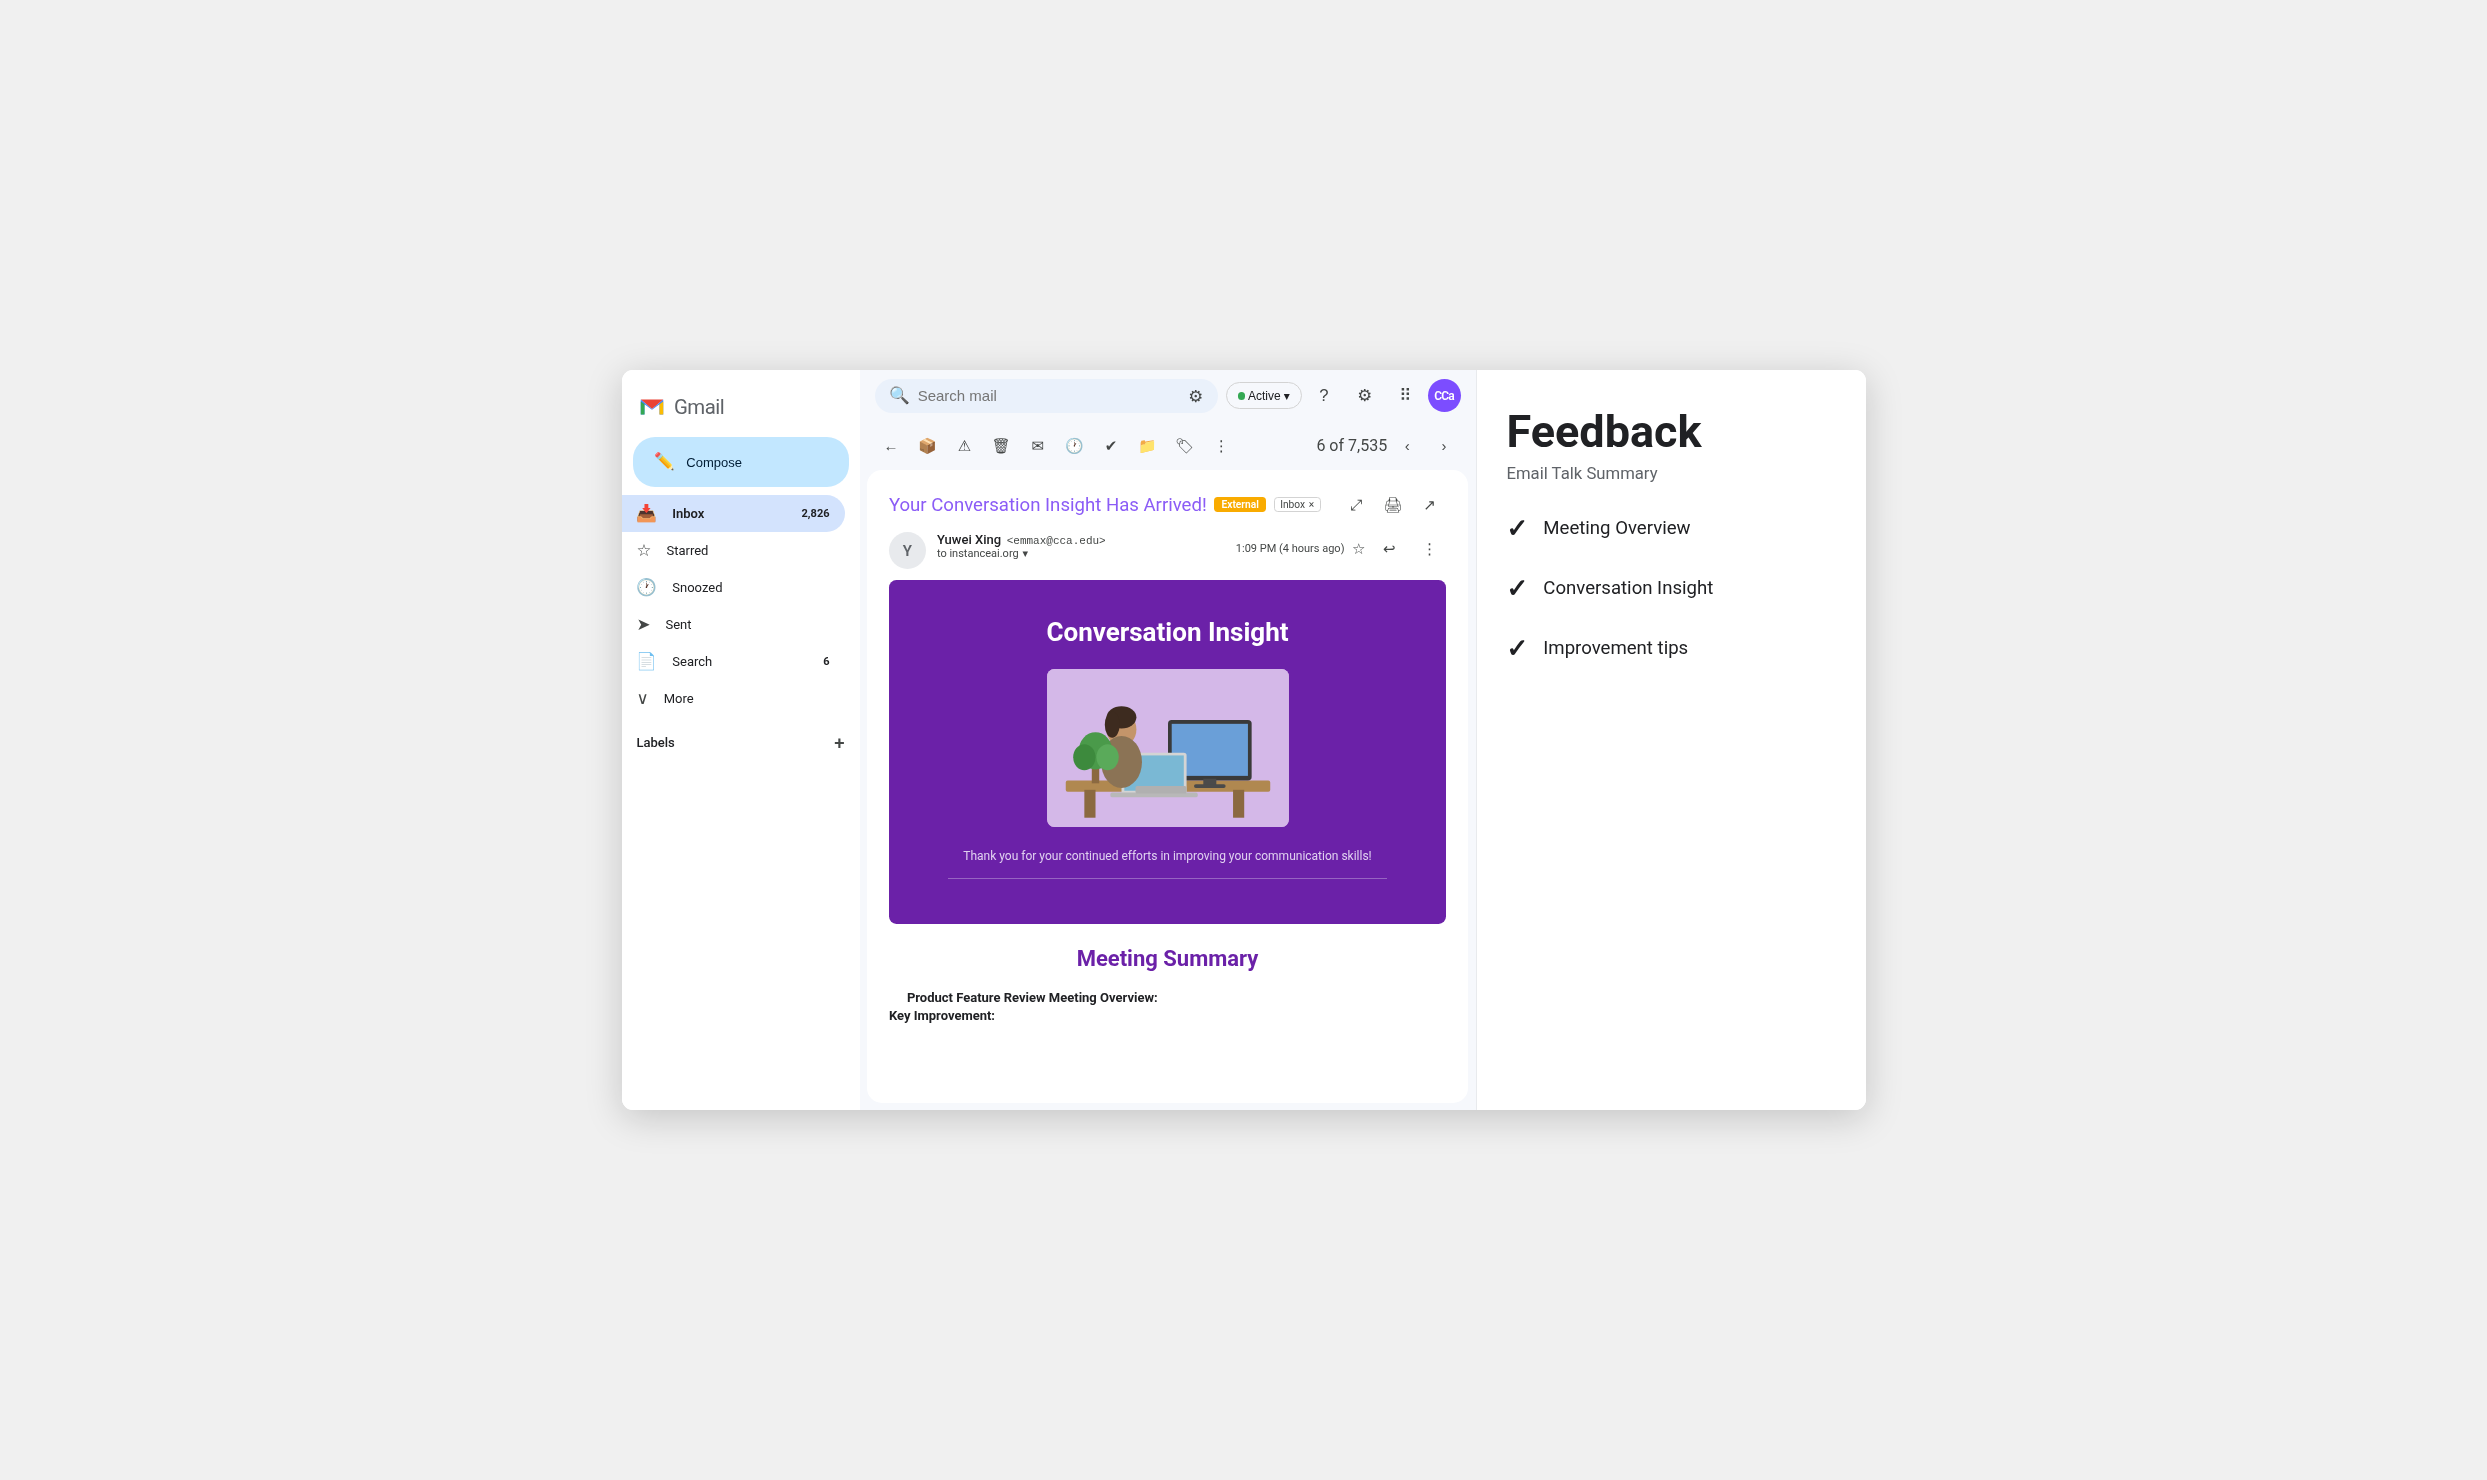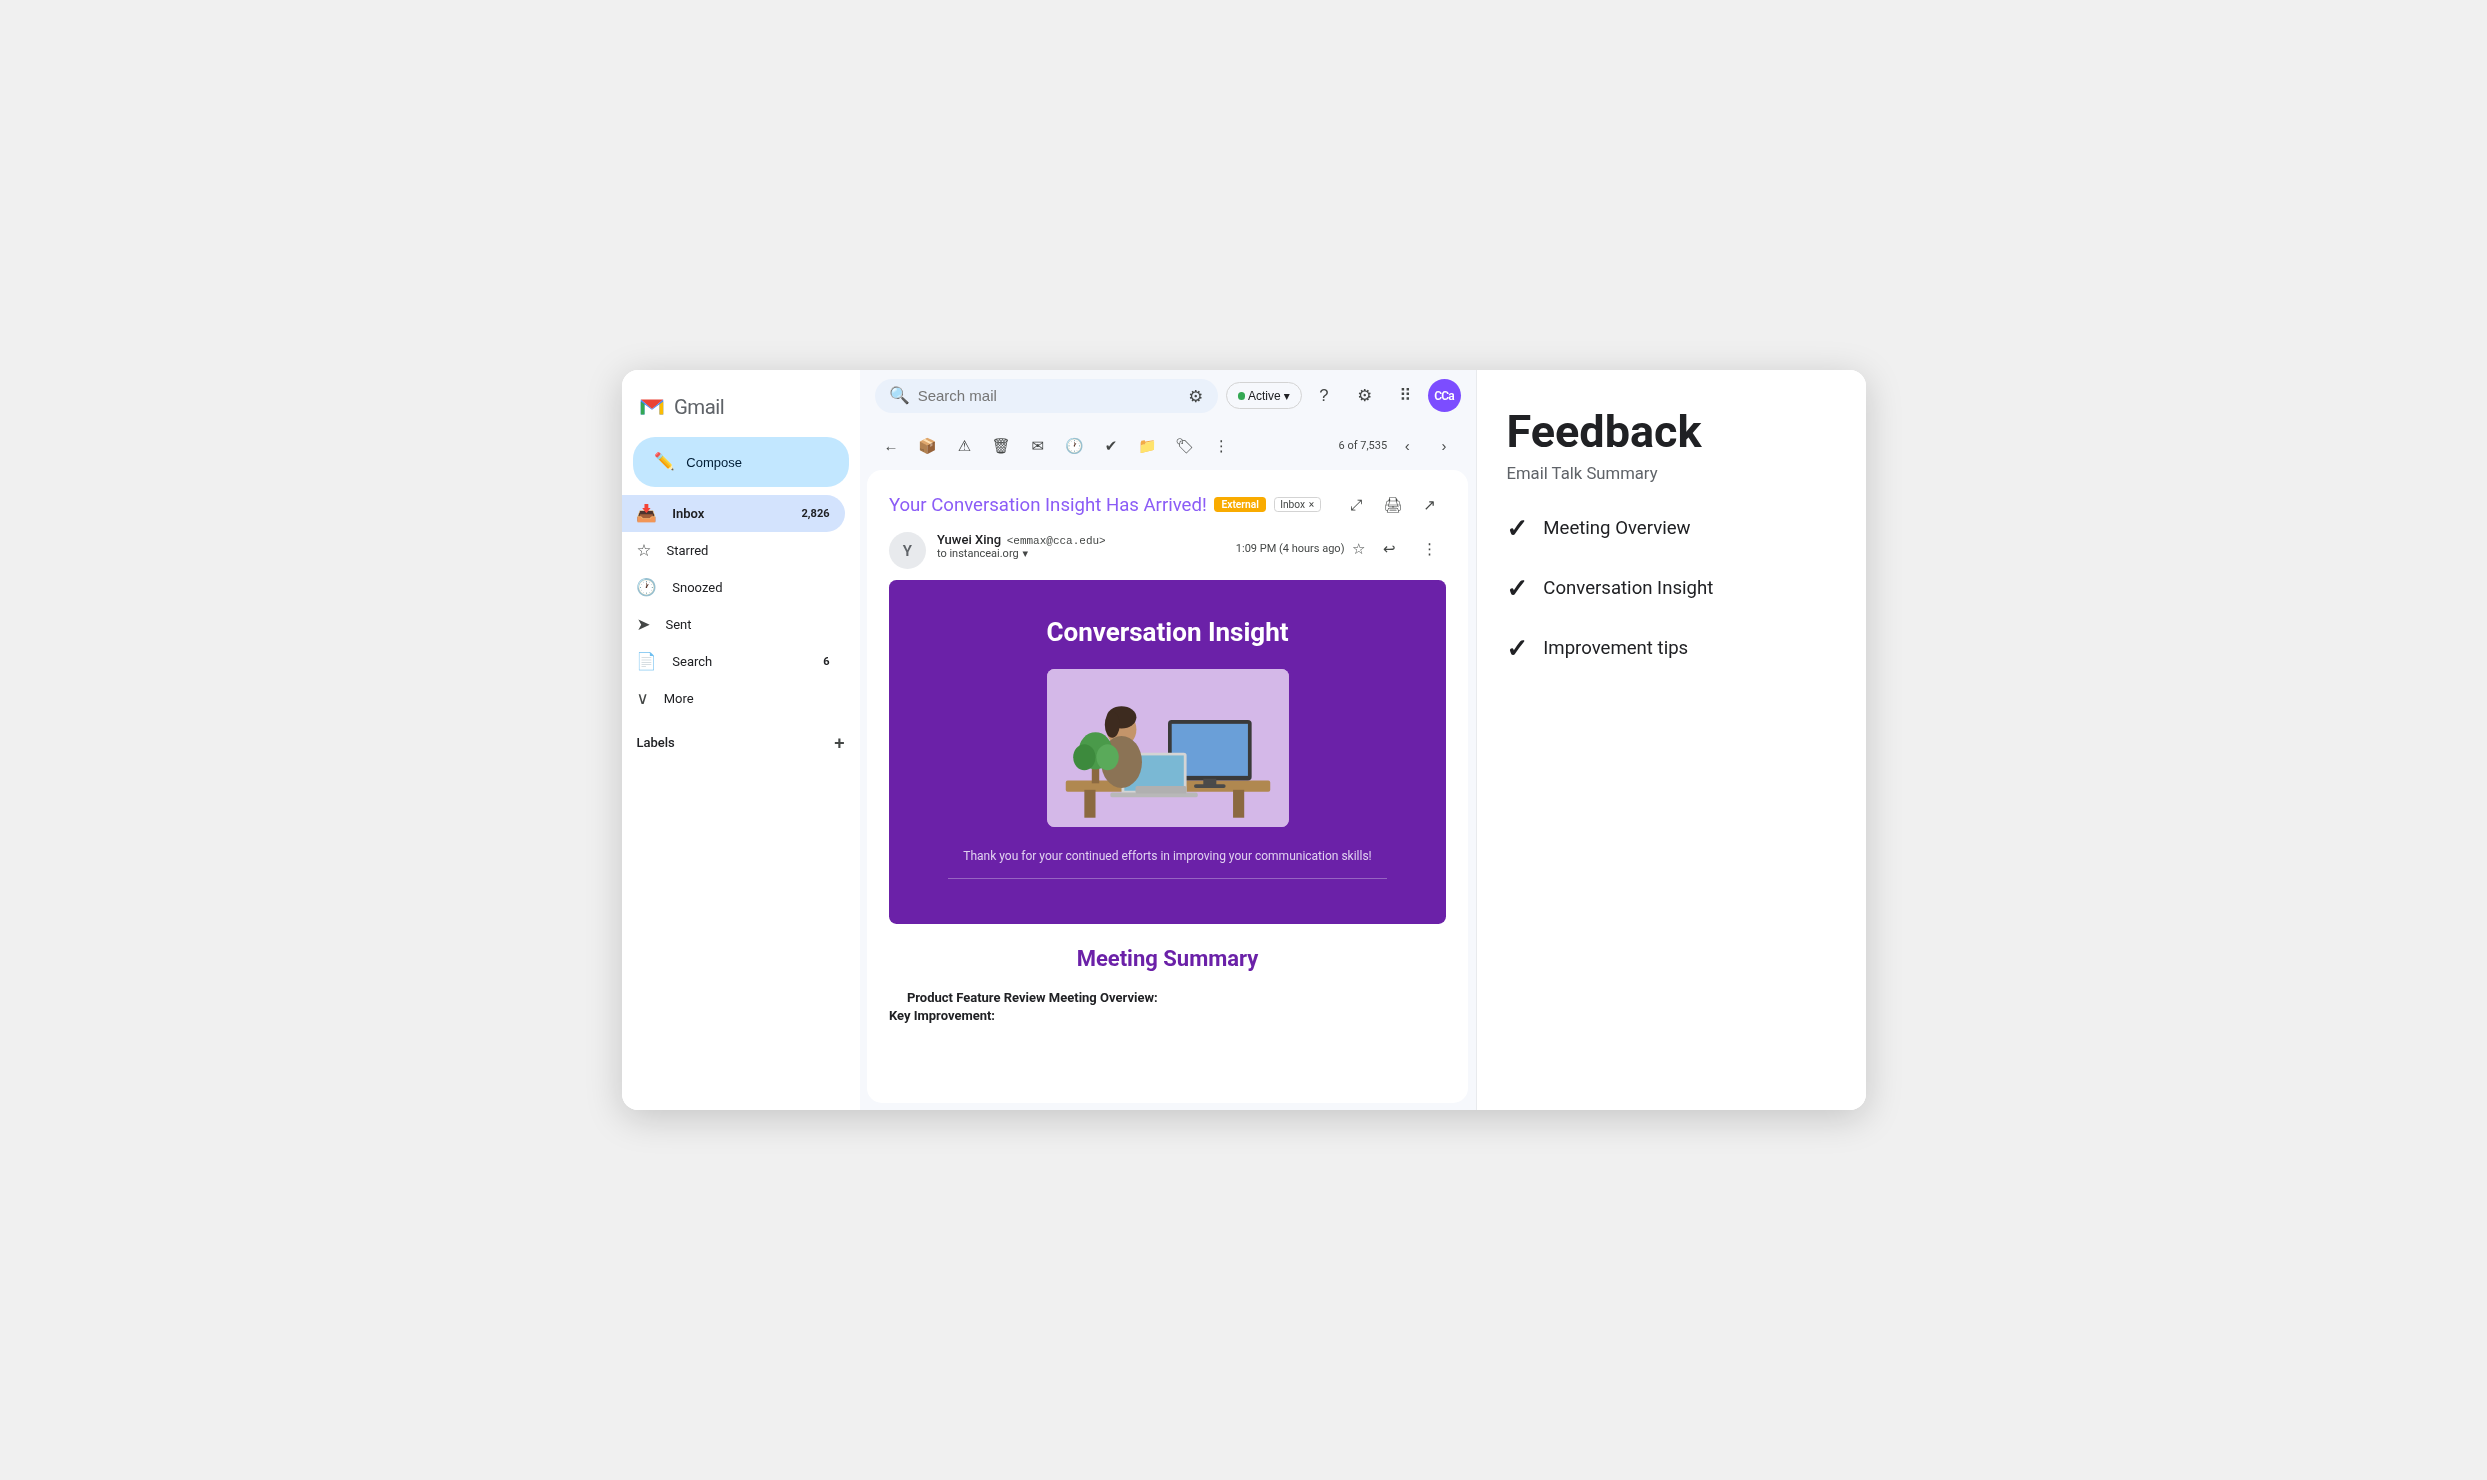--- a/index.html
+++ b/index.html
@@ -9,21 +9,21 @@
       display: flex;
       justify-content: center;
       align-items: center;
       min-height: 100vh;
       padding: 18.6px;
     }
     .window {
       width: 1244px;
       height: 740px;
       background: #fff;
-      border-radius: 16px;
+      border-radius: 11px;
       box-shadow: 0 7.4px 37px rgba(0,0,0,0.18);
       display: flex;
       overflow: hidden;
     }
     
     .sidebar {
       width: 238px;
       background: #fff;
       padding: 15px 0;
       flex-shrink: 0;
@@ -204,21 +204,21 @@
       background: transparent;
       cursor: pointer;
       display: flex;
       align-items: center;
       justify-content: center;
       font-size: 15px;
       color: #444746;
     }
     .email-count {
       margin-left: auto;
-      font-size: 11px;
+      font-size: 16px;
       color: #444746;
     }
     .nav-arrows {
       display: flex;
       gap: 3.7px;
     }
     
     .email-content {
       flex: 1;
       overflow-y: auto;

